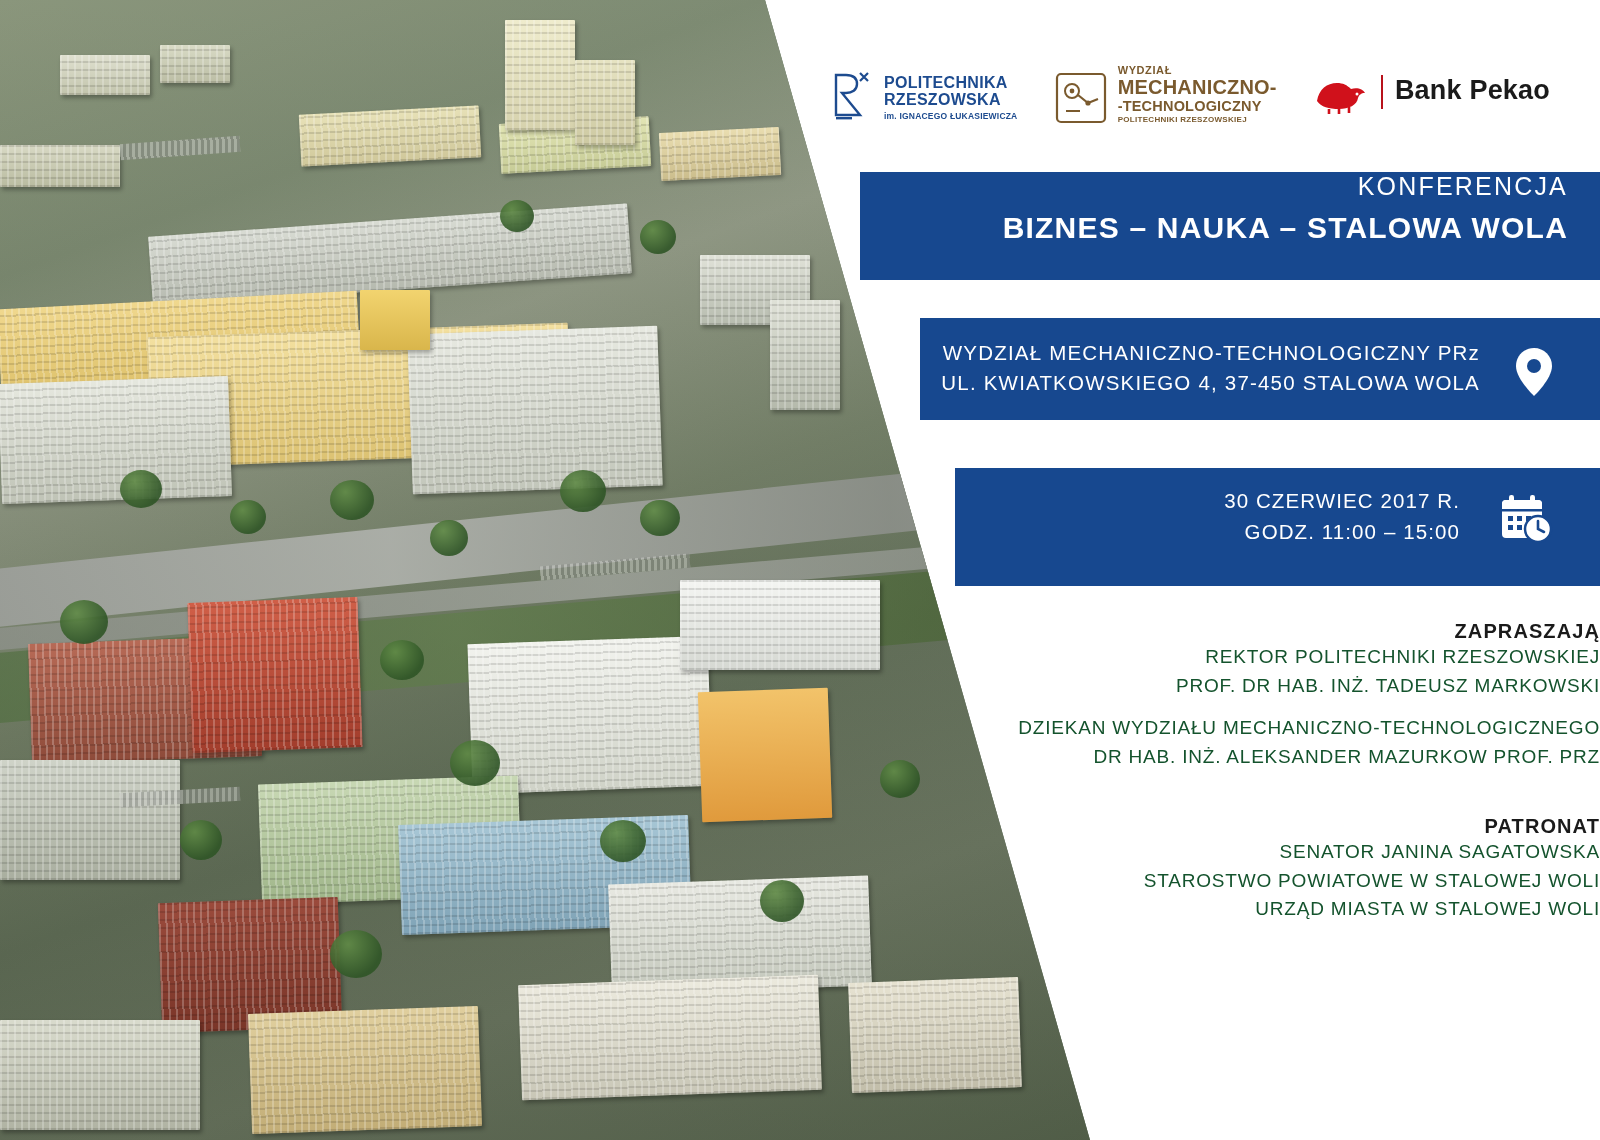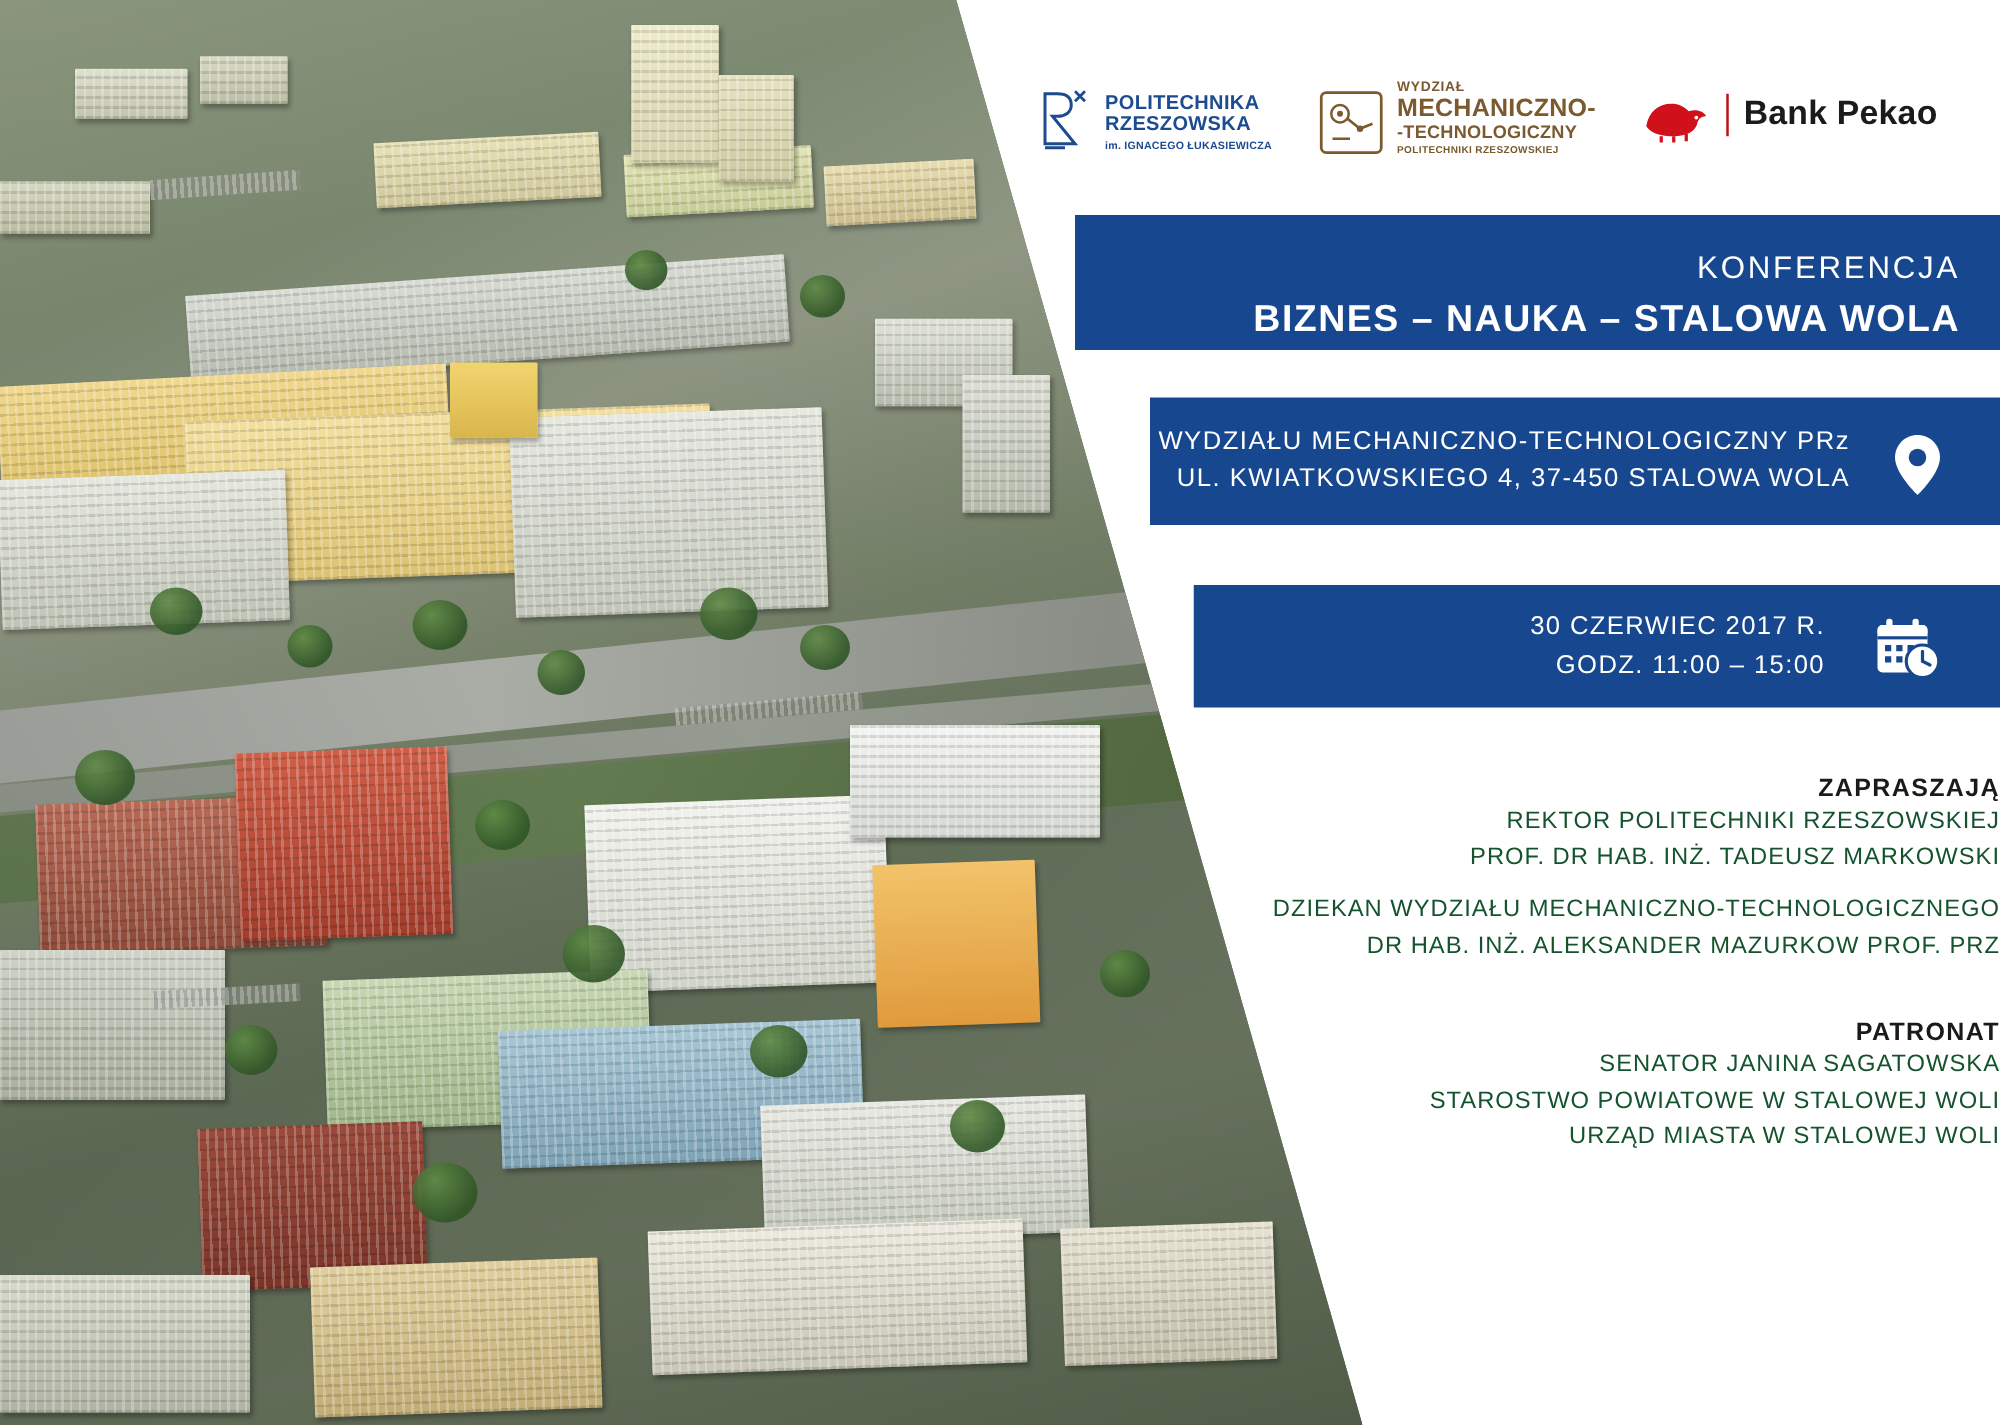--- a/index.html
+++ b/index.html
@@ -144,21 +144,21 @@
   
   .bluebar {
     position: absolute;
     background: #17488f;
     color: #ffffff;
     box-sizing: border-box;
   }
   #bar-title {
     left: 860px; top: 172px;
     width: 740px; height: 108px;
-    padding: 28px 32px 0 0;
+    padding: 0 32px 0 0;
     text-align: right;
   }
   #bar-title .kicker {
     font-size: 25px;
     letter-spacing: 2.2px;
     font-weight: normal;
   }
   #bar-title .main {
     font-size: 30px;
     font-weight: bold;
@@ -178,21 +178,21 @@
     line-height: 1.45;
   }
   #bar-place .pin {
     position: absolute;
     right: 44px; top: 28px;
     width: 44px; height: 52px;
   }
 
   #bar-date {
     left: 955px; top: 468px;
-    width: 645px; height: 98px;
+    width: 645px; height: 118px;
     padding: 18px 140px 0 0;
     text-align: right;
   }
   #bar-date .line {
     font-size: 20.5px;
     letter-spacing: 1.1px;
     line-height: 1.5;
   }
   #bar-date .cal {
     position: absolute;
@@ -398,21 +398,21 @@
     </div>
 
   </div>
 
   <div class="bluebar" id="bar-title">
     <div class="kicker">KONFERENCJA</div>
     <div class="main">BIZNES – NAUKA – STALOWA WOLA</div>
   </div>
 
   <div class="bluebar" id="bar-place">
-    <div class="line">WYDZIAŁU MECHANICZNO-TECHNOLOGICZNY PRz</div>
+    <div class="line">WYDZIAŁ MECHANICZNO-TECHNOLOGICZNY PRz</div>
     <div class="line">UL. KWIATKOWSKIEGO 4, 37-450 STALOWA WOLA</div>
     <div class="pin">
       <svg width="44" height="52" viewBox="0 0 44 52">
         <path d="M22 2 C12 2 4 10 4 20 C4 33 22 50 22 50 C22 50 40 33 40 20 C40 10 32 2 22 2 Z" fill="#ffffff"></path>
         <circle cx="22" cy="20" r="7" fill="#17488f"></circle>
       </svg>
     </div>
   </div>
 
   <div class="bluebar" id="bar-date">

